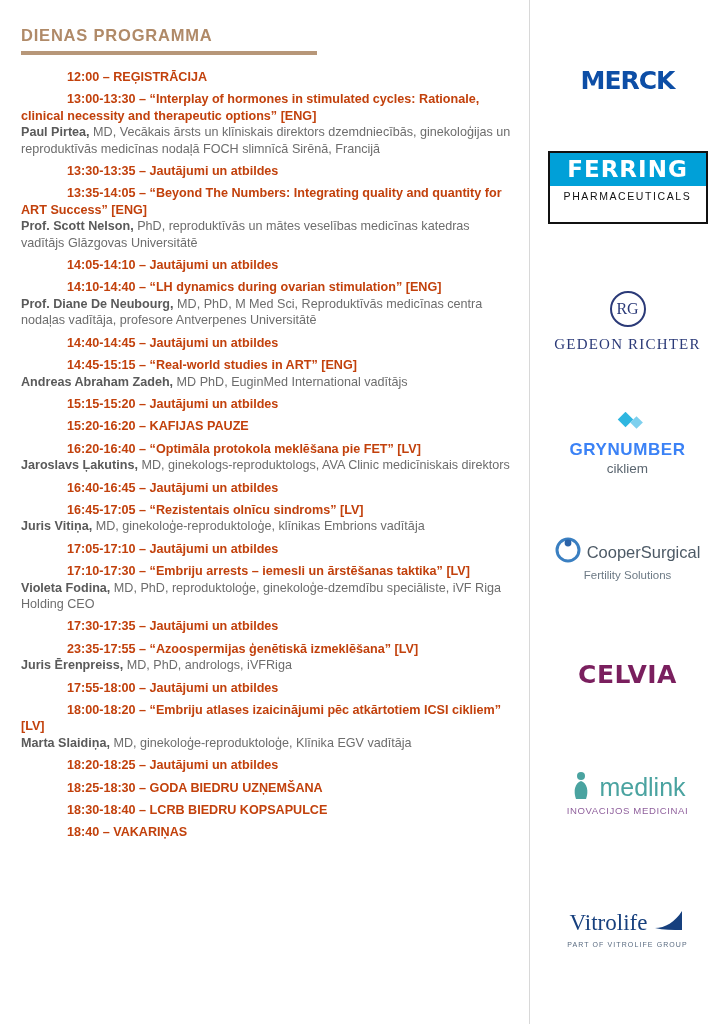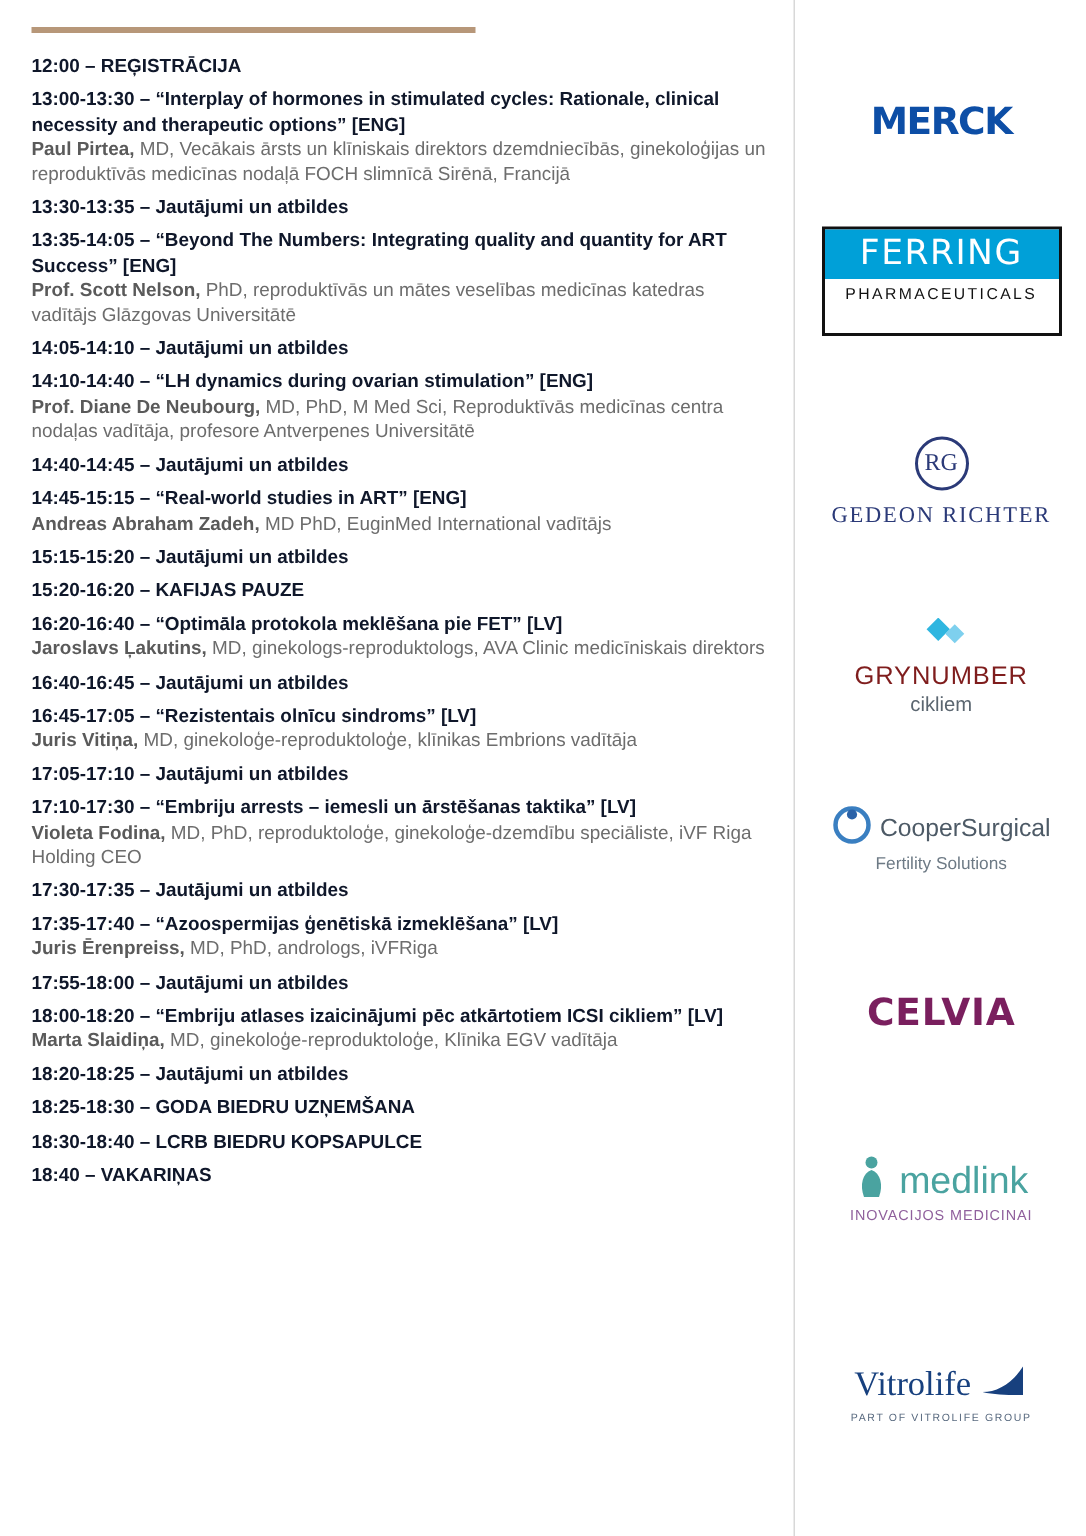--- a/index.html
+++ b/index.html
@@ -42,22 +42,23 @@
   }
 
   .entry { margin: 0 0 6px 3px; }
 
   .line {
     font-size: 12.6px;
     line-height: 16.4px;
     color: #4d4d4d;
   }
   .time {
-    color: #0f172a;
-    font-weight: bold;
+    color: #c2410c;
+    font-weight: bold;
+    margin-left: 46px;
   }
   .speaker {
     color: #5a5a5a;
     font-weight: bold;
   }
   .desc {
     color: #6d6d6d;
     font-weight: normal;
   }
 
@@ -91,21 +92,21 @@
   
   .ferring-wrap {
     border: 2px solid #111;
     width: 160px;
     background: #fff;
   }
   .ferring-top {
     background: #00a0d8;
     color: #ffffff;
     font-size: 23px;
-    font-weight: normal;
+    font-weight: bold;
     letter-spacing: 1px;
     text-align: center;
     padding: 3px 0 4px 0;
     font-family: "DejaVu Sans", sans-serif;
   }
   .ferring-bot {
     color: #111;
     font-size: 10.5px;
     letter-spacing: 1.6px;
     text-align: center;
@@ -126,23 +127,23 @@
   .gr-word {
     font-family: "Liberation Serif", serif;
     font-size: 15px;
     letter-spacing: 1.2px;
     color: #2b3a78;
   }
 
   
   .gn-word {
     font-size: 17px;
-    color: #7f1d1d;
+    color: #3b82f6;
     letter-spacing: 0.6px;
-    font-weight: normal;
+    font-weight: bold;
   }
   .gn-sub {
     font-size: 13.5px;
     color: #5b6670;
     margin-top: 1px;
   }
   .gn-diamonds { margin-bottom: 2px; }
 
   
   .cs-row { display: flex; align-items: center; gap: 6px; }
@@ -175,20 +176,21 @@
     margin-top: 3px;
   }
 </style>
 </head>
 <body>
 
 <div id="page">
 
   <div id="programme">
 
+    <div id="prog-title">DIENAS PROGRAMMA</div>
     <div id="prog-rule"></div>
 
     <div id="entries">
         <div class="entry">
           <div class="line"><span class="time">12:00 – REĢISTRĀCIJA</span></div>
         </div>
         <div class="entry">
           <div class="line"><span class="time">13:00-13:30 – “Interplay of hormones in stimulated cycles: Rationale, clinical necessity and therapeutic options” [ENG]</span></div>
           <div class="line"><span class="speaker">Paul Pirtea,</span> <span class="desc">MD, Vecākais ārsts un klīniskais direktors dzemdniecībās, ginekoloģijas un reproduktīvās medicīnas nodaļā FOCH slimnīcā Sirēnā, Francijā</span></div>
         </div>
@@ -234,21 +236,21 @@
           <div class="line"><span class="time">17:05-17:10 – Jautājumi un atbildes</span></div>
         </div>
         <div class="entry">
           <div class="line"><span class="time">17:10-17:30 – “Embriju arrests – iemesli un ārstēšanas taktika” [LV]</span></div>
           <div class="line"><span class="speaker">Violeta Fodina,</span> <span class="desc">MD, PhD, reproduktoloģe, ginekoloģe-dzemdību speciāliste, iVF Riga Holding CEO</span></div>
         </div>
         <div class="entry">
           <div class="line"><span class="time">17:30-17:35 – Jautājumi un atbildes</span></div>
         </div>
         <div class="entry">
-          <div class="line"><span class="time">17:35-17:40 – “Azoospermijas ģenētiskā izmeklēšana” [LV]</span></div>
+          <div class="line"><span class="time">23:35-17:55 – “Azoospermijas ģenētiskā izmeklēšana” [LV]</span></div>
           <div class="line"><span class="speaker">Juris Ērenpreiss,</span> <span class="desc">MD, PhD, andrologs, iVFRiga</span></div>
         </div>
         <div class="entry">
           <div class="line"><span class="time">17:55-18:00 – Jautājumi un atbildes</span></div>
         </div>
         <div class="entry">
           <div class="line"><span class="time">18:00-18:20 – “Embriju atlases izaicinājumi pēc atkārtotiem ICSI cikliem” [LV]</span></div>
           <div class="line"><span class="speaker">Marta Slaidiņa,</span> <span class="desc">MD, ginekoloģe-reproduktoloģe, Klīnika EGV vadītāja</span></div>
         </div>
         <div class="entry">

